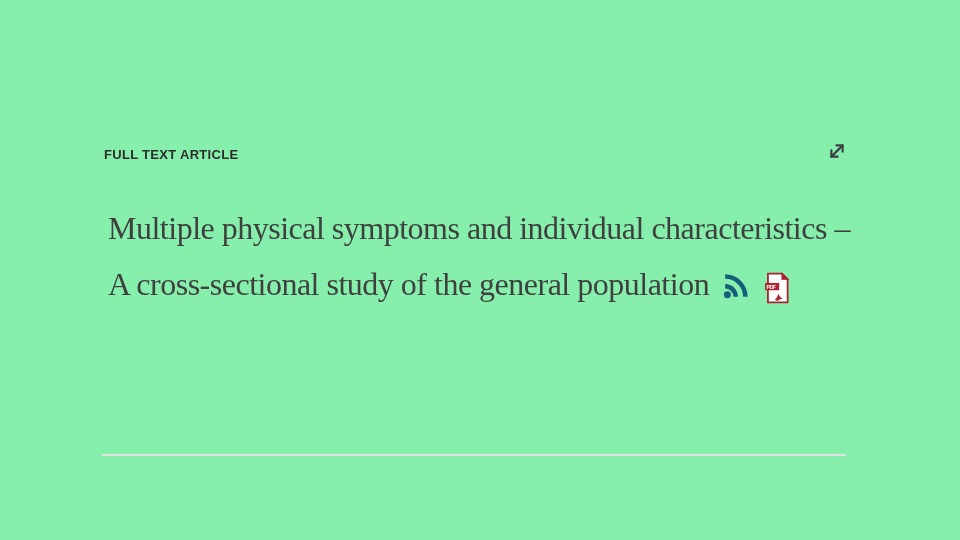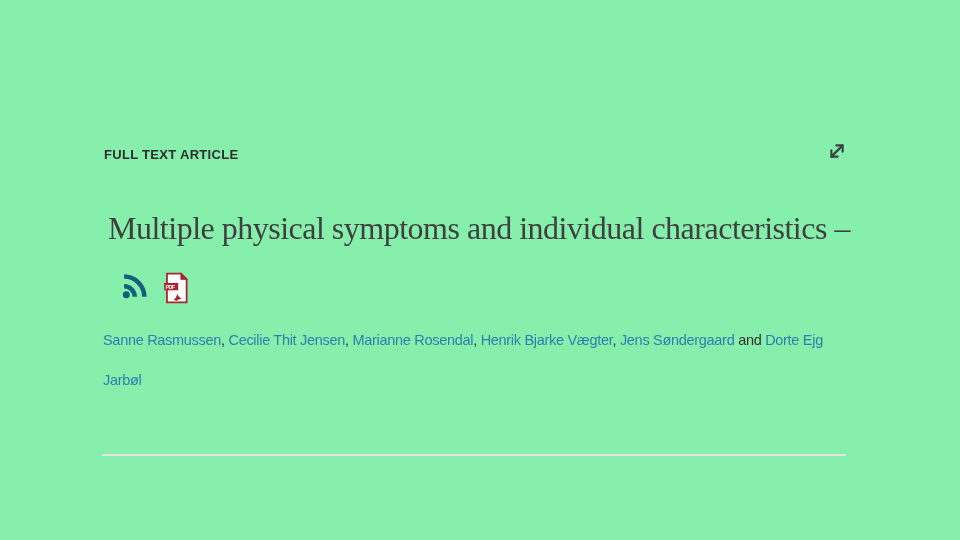--- a/index.html
+++ b/index.html
@@ -56,30 +56,29 @@
   <div class="eyebrow">FULL TEXT ARTICLE</div>
 
   <button class="expand-btn" aria-label="Expand">
     <svg width="30" height="30" viewBox="0 0 24 24" fill="none" stroke="#3a3f44" stroke-width="1.7" stroke-linecap="round" stroke-linejoin="round">
       <path d="M7.5 16.5 L16.5 7.5"></path>
       <path d="M11.5 7.5 H16.5 V12.5"></path>
       <path d="M12.5 16.5 H7.5 V11.5"></path>
     </svg>
   </button>
 
-  <h1 class="title"><span>Multiple physical symptoms and individual characteristics –</span><br><span class="ticon audio"><svg width="31" height="31" viewBox="0 0 24 24">
+  <h1 class="title"><span>Multiple physical symptoms and individual characteristics –</span><br><span>A cross-sectional study of the general population</span><span class="ticon audio"><svg width="31" height="31" viewBox="0 0 24 24">
         <circle cx="4.9" cy="19.1" r="2.7" fill="#155f7d"></circle>
         <path d="M3.2 12.6 a8.2 8.2 0 0 1 8.2 8.2" fill="none" stroke="#155f7d" stroke-width="3.5"></path>
         <path d="M3.2 5.1 a15.7 15.7 0 0 1 15.7 15.7" fill="none" stroke="#155f7d" stroke-width="3.5"></path>
       </svg></span><span class="ticon pdf"><svg width="27" height="32" viewBox="0 0 24 28">
         <path d="M3.5 1.2 H16 L21 6.2 V26.8 H3.5 Z" fill="#ffffff" stroke="#ab2430" stroke-width="1.6"></path>
         <path d="M16 1.2 L21 6.2 H16 Z" fill="#ab2430" stroke="#ab2430" stroke-width="1"></path>
         <rect x="1" y="9.5" width="12.5" height="6.5" fill="#ab2430"></rect>
         <text x="2.2" y="14.6" font-family="Liberation Sans, sans-serif" font-size="4.8" font-weight="bold" fill="#ffffff">PDF</text>
         <path d="M9.5 24.5 c1.6-1.2 2.7-3.2 3.2-5.4 .8 2.1 2.3 3.7 4.1 4.4 -2.1 .3-3.8 1-5 2 -.7-.5-1.5-.8-2.3-1 z" fill="#ab2430"></path>
       </svg></span></h1>
 
-  <p class="authors"><a>Sanne Rasmussen</a><span class="sep">, </span><a>Cecilie Thit Jensen</a><span class="sep">, </span><a>Marianne Rosendal</a><span class="sep">, </span><a>Henrik Bjarke Vægter</a><span class="sep">, </span><a>Jens Søndergaard</a><span class="conj"> and </span><a>Dorte Ejg Jarbøl</a></p>
 
 
   <div class="divider"></div>
 
 </div>
 
 </body></html>

